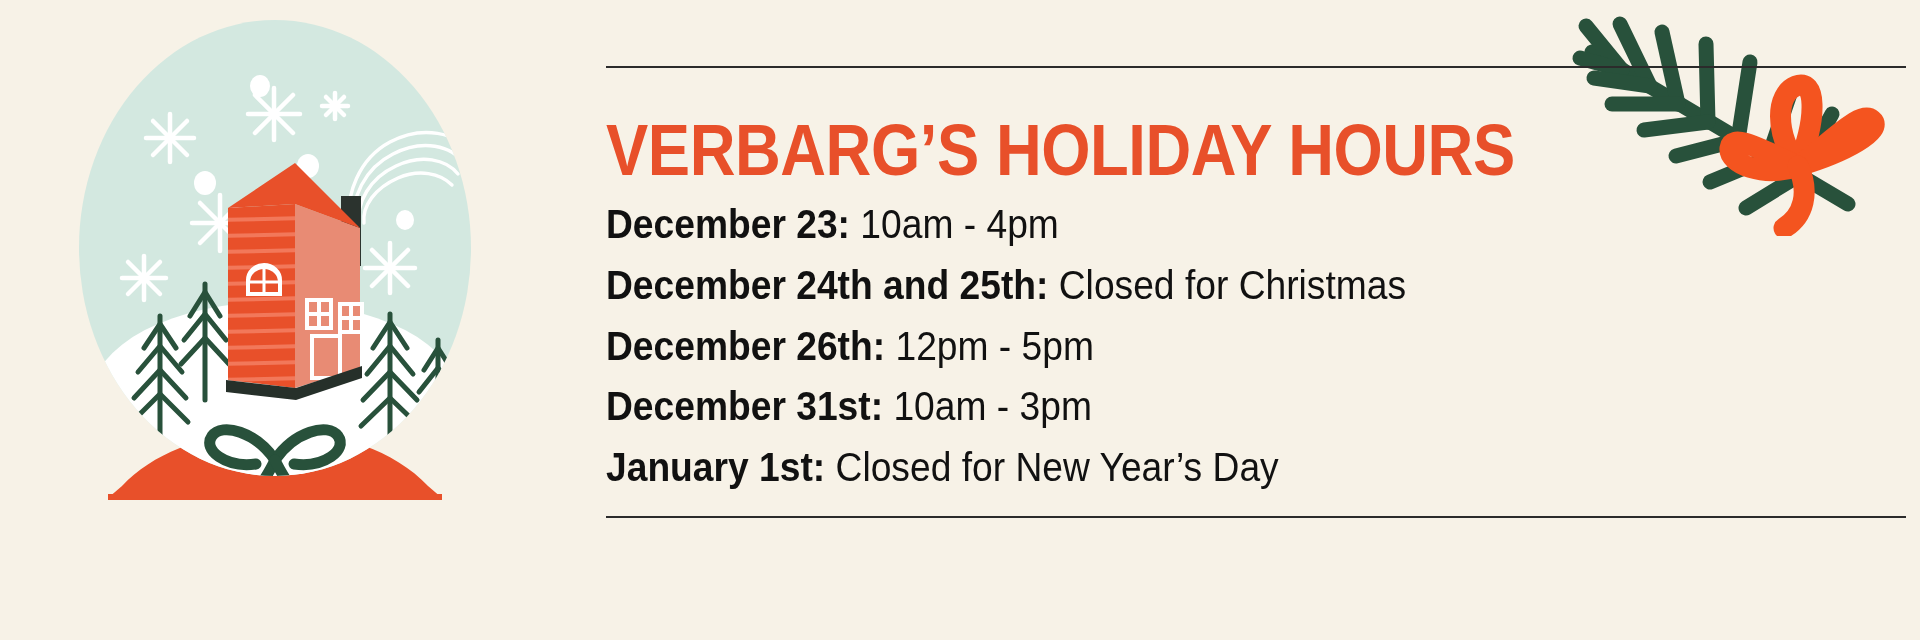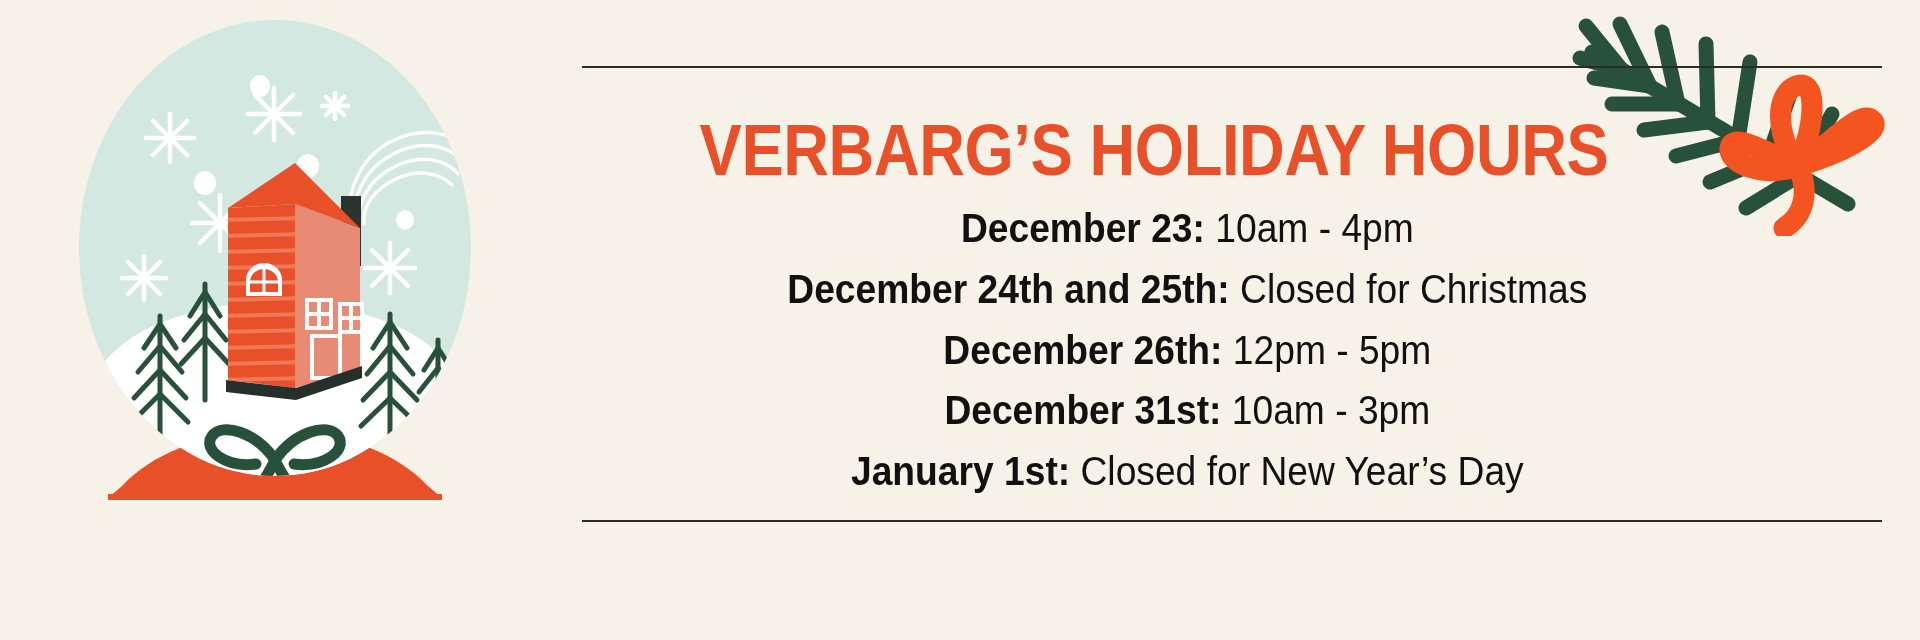--- a/index.html
+++ b/index.html
@@ -19,22 +19,22 @@
   
   #globe-art{
     position:absolute;
     left:60px; top:8px;
     width:430px; height:624px;
   }
 
   
   #content{
     position:absolute;
-    left:582px; top:66px;
-    width:1300px; height:520px;text-align:center;
+    left:606px; top:66px;
+    width:1300px; height:520px;
   }
   .rule{
     height:2px;
     background:#2B2B2B;
     width:1300px;
   }
   .rule.bottom{ margin-top:0; }
 
   #title{
     font-family:"Liberation Sans", sans-serif;
@@ -44,21 +44,21 @@
     letter-spacing:-0.5px;
     color:#E8502A;
     transform:scaleX(0.88);
     transform-origin:left center;
     margin:46px 0 8px 0;
     white-space:nowrap;
   }
 
   #hours-list{
     list-style:none;
-    margin:12px; padding:0;
+    margin:0; padding:0;
   }
   #hours-list li{
     font-size:40px;
     line-height:1.52;
     color:#111111;
     white-space:nowrap;
     transform:scaleX(0.93);
     transform-origin:left center;
   }
   .hl-label{ font-weight:700; }

